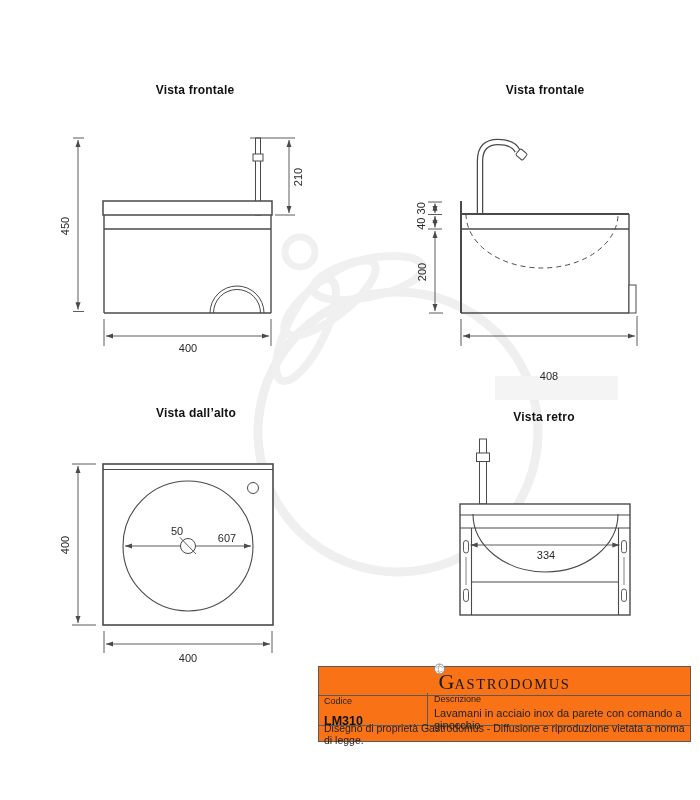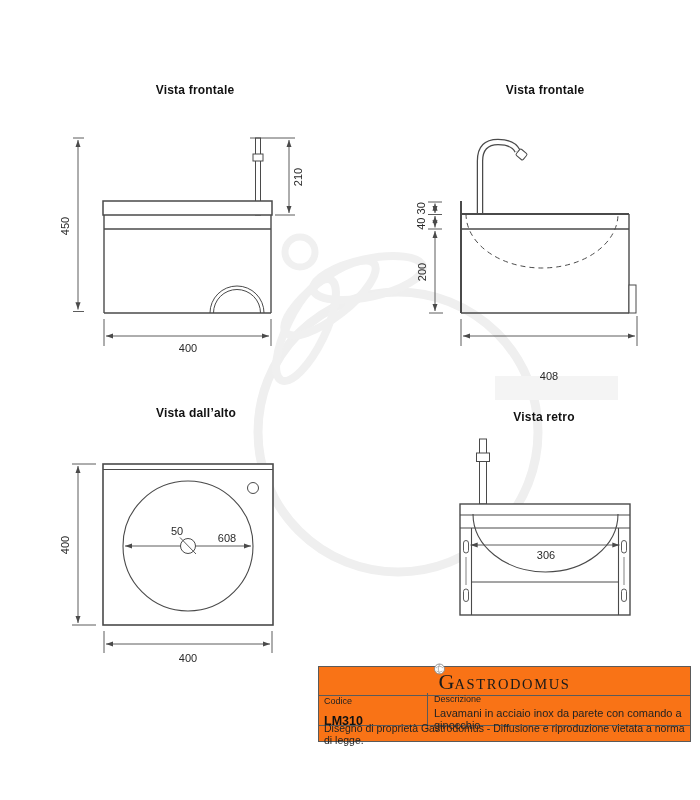--- a/index.html
+++ b/index.html
@@ -170,24 +170,24 @@
   <div class="lbl dim vert" style="left:65px;  top:226px;">450</div>
   <div class="lbl dim vert" style="left:298px; top:177px;">210</div>
   <div class="lbl dim" style="left:188px; top:348px;">400</div>
 
   <div class="lbl dim vert" style="left:421px; top:216px;">40 30</div>
   <div class="lbl dim vert" style="left:422px; top:272px;">200</div>
   <div class="lbl dim" style="left:549px; top:348px;margin-top:28px;">408</div>
 
   <div class="lbl dim vert" style="left:65px;  top:545px;">400</div>
   <div class="lbl dim" style="left:188px; top:658px;">400</div>
-  <div class="lbl dim" style="left:227px; top:538px;">608</div>
+  <div class="lbl dim" style="left:227px; top:538px;">607</div>
   <div class="lbl dim" style="left:177px; top:531px;">50</div>
 
-  <div class="lbl dim" style="left:546px; top:555px;">306</div>
+  <div class="lbl dim" style="left:546px; top:555px;">334</div>
 
   <div class="tblock">
     <div class="tb-logo-row">
       <span class="brand">
         <svg class="flower" width="15" height="14" viewBox="0 0 15 14">
           <circle cx="7.5" cy="7" r="5" fill="#fff" stroke="#888" stroke-width="0.9"></circle>
           <path d="M4 6 Q7.5 2.5 11 6 M4.5 9 Q7.5 11.5 10.5 9 M7.5 2 Q5 7 7.5 12" fill="none" stroke="#999" stroke-width="0.7"></path>
         </svg><span class="brand-g">G</span><span class="brand-rest">ASTRODOMUS</span>
       </span>
     </div>

